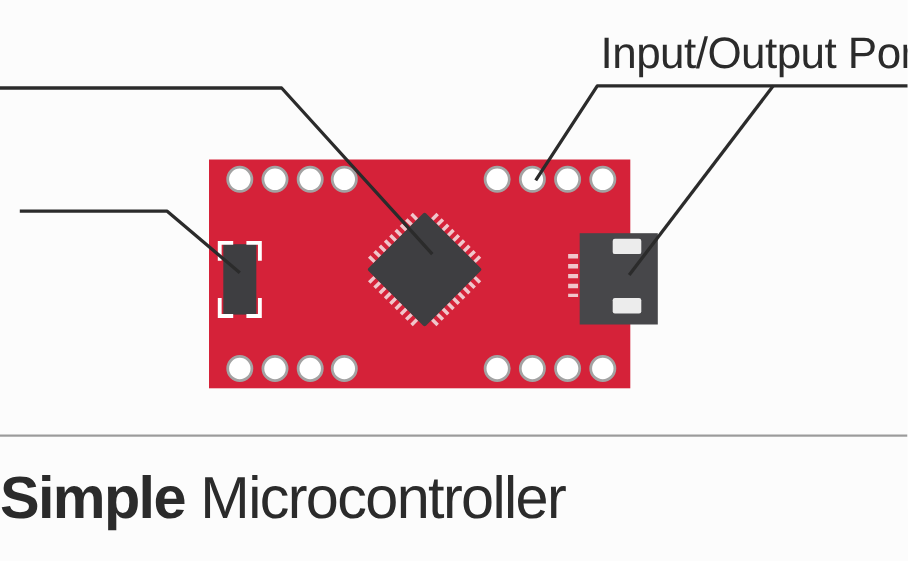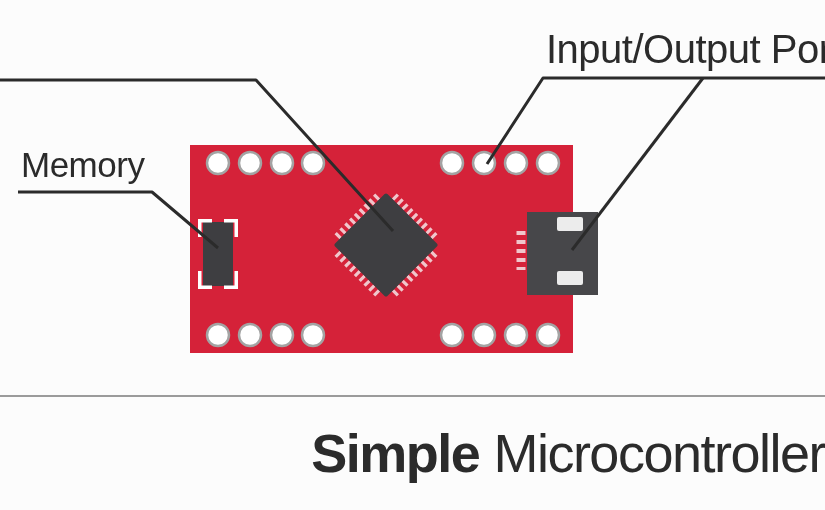--- a/index.html
+++ b/index.html
@@ -29,21 +29,21 @@
   }
   .label.micro{left:1px;top:30px;font-size:40px;}
   .label.io{left:546px;top:29px;font-size:40px;}
   .label.memory{left:21px;top:147px;font-size:35px;}
   .divider{
     position:absolute;left:0;top:395px;width:100%;height:2px;
     background:var(--divider-gray,#9b9b9b);
   }
   .title{
     position:absolute;left:0;top:424px;width:100%;
-    text-align:right;
+    text-align:left;
     font-size:54px;line-height:1.1;letter-spacing:-1.5px;
     color:var(--text-dark,#2b2b2b);
   }
   .title .bold{font-weight:700;}
   .title .reg{font-weight:400;margin-left:0.26em;}
 </style>
 </head>
 <body>
 
 <div class="stage">
@@ -98,21 +98,20 @@
     </g>
 
     <g>
       <polyline class="leader" points="0,80 256,80 393,231"></polyline>
       <polyline class="leader" points="18,192 152,192 218,248"></polyline>
       <polyline class="leader" points="826,78 543,78 487,164"></polyline>
       <line class="leader" x1="703" y1="78" x2="572" y2="250"></line>
     </g>
   </svg>
 
-  <div class="label memory">Memory</div>
   <div class="label io">Input/Output Ports</div>
 
   <div class="divider"></div>
 
   <div class="title">
     <span class="bold">Simple</span><span class="reg">Microcontroller</span>
   </div>
 
 </div>
 

